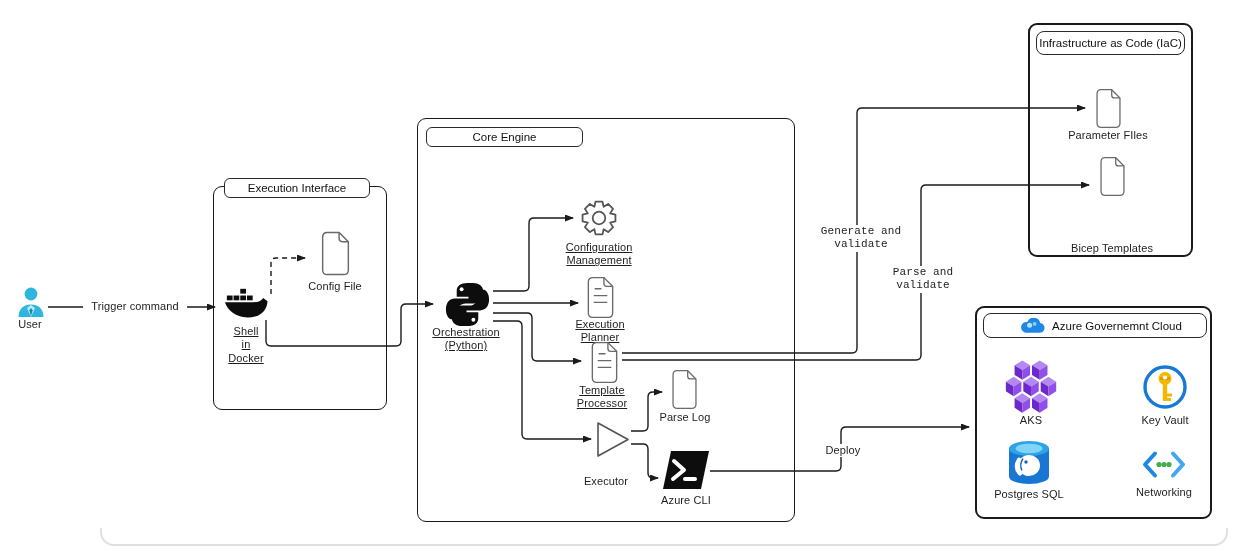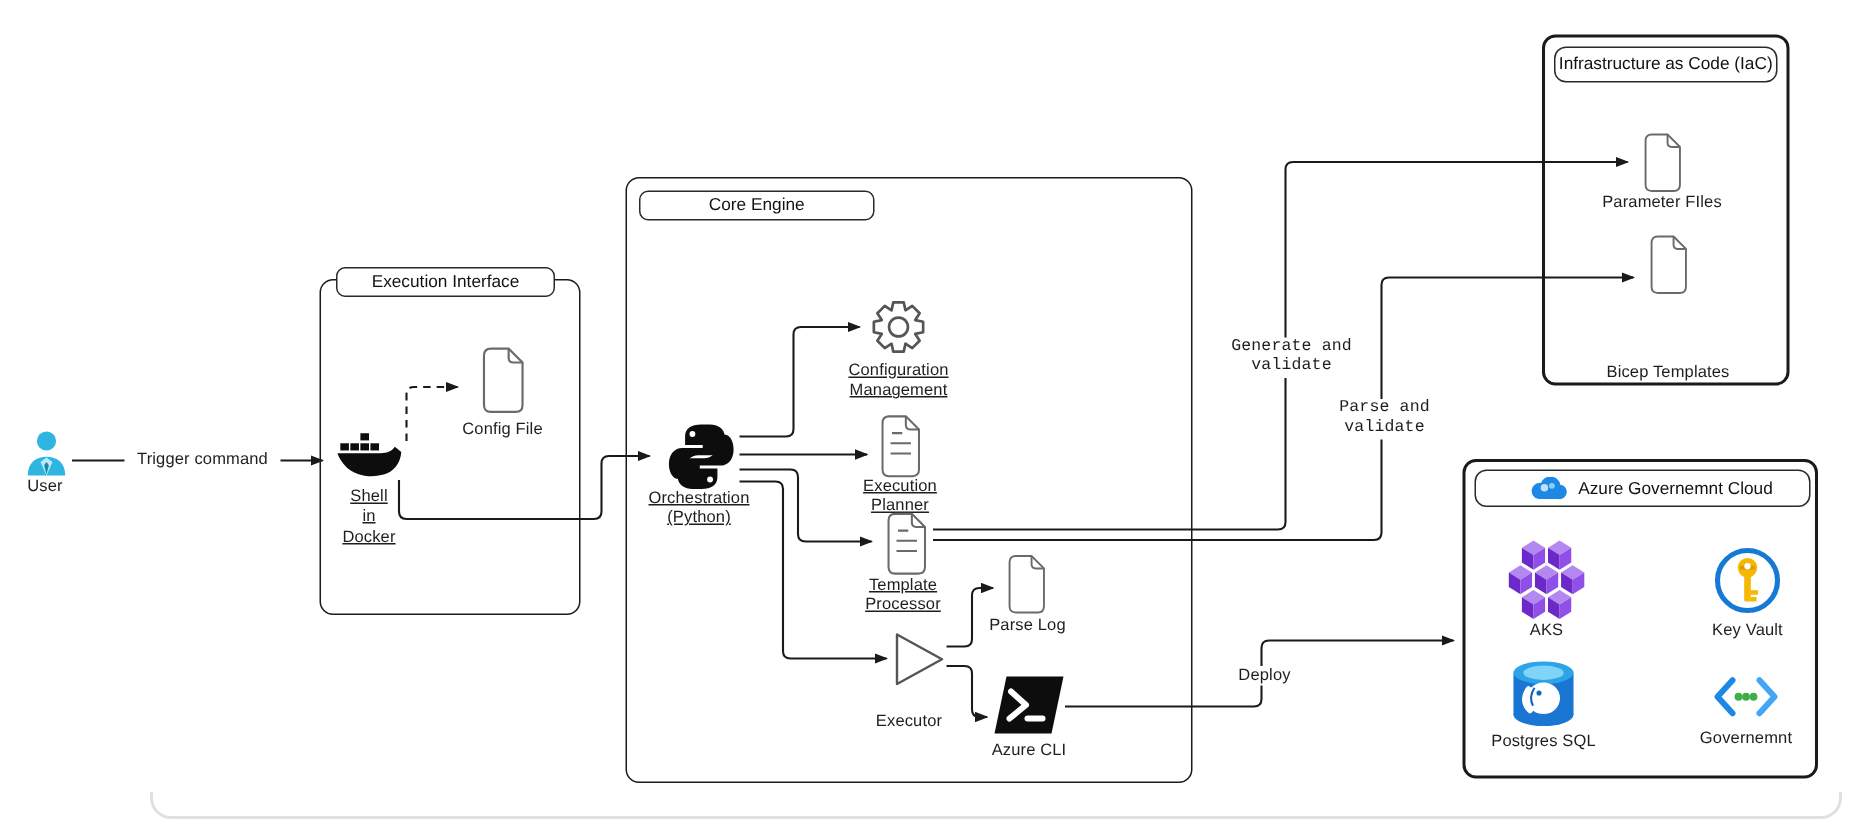--- a/index.html
+++ b/index.html
@@ -242,15 +242,15 @@
 
   <div class="icon" style="left:1140px;top:450px;">
     <svg width="48" height="29" viewBox="0 0 48 28">
       <path d="M15,3 L5,14 L15,25" fill="none" stroke="#1e88e5" stroke-width="4" stroke-linecap="round" stroke-linejoin="round"></path>
       <path d="M33,3 L43,14 L33,25" fill="none" stroke="#42a5f5" stroke-width="4" stroke-linecap="round" stroke-linejoin="round"></path>
       <circle cx="19" cy="14" r="2.6" fill="#3fae49"></circle>
       <circle cx="24" cy="14" r="2.6" fill="#3fae49"></circle>
       <circle cx="29" cy="14" r="2.6" fill="#3fae49"></circle>
     </svg>
   </div>
-  <div class="lbl" style="left:1132px;top:486px;width:64px;">Governemnt</div>
+  <div class="lbl" style="left:1132px;top:486px;width:64px;">Networking</div>
 
 </div>
 
 </body></html>

